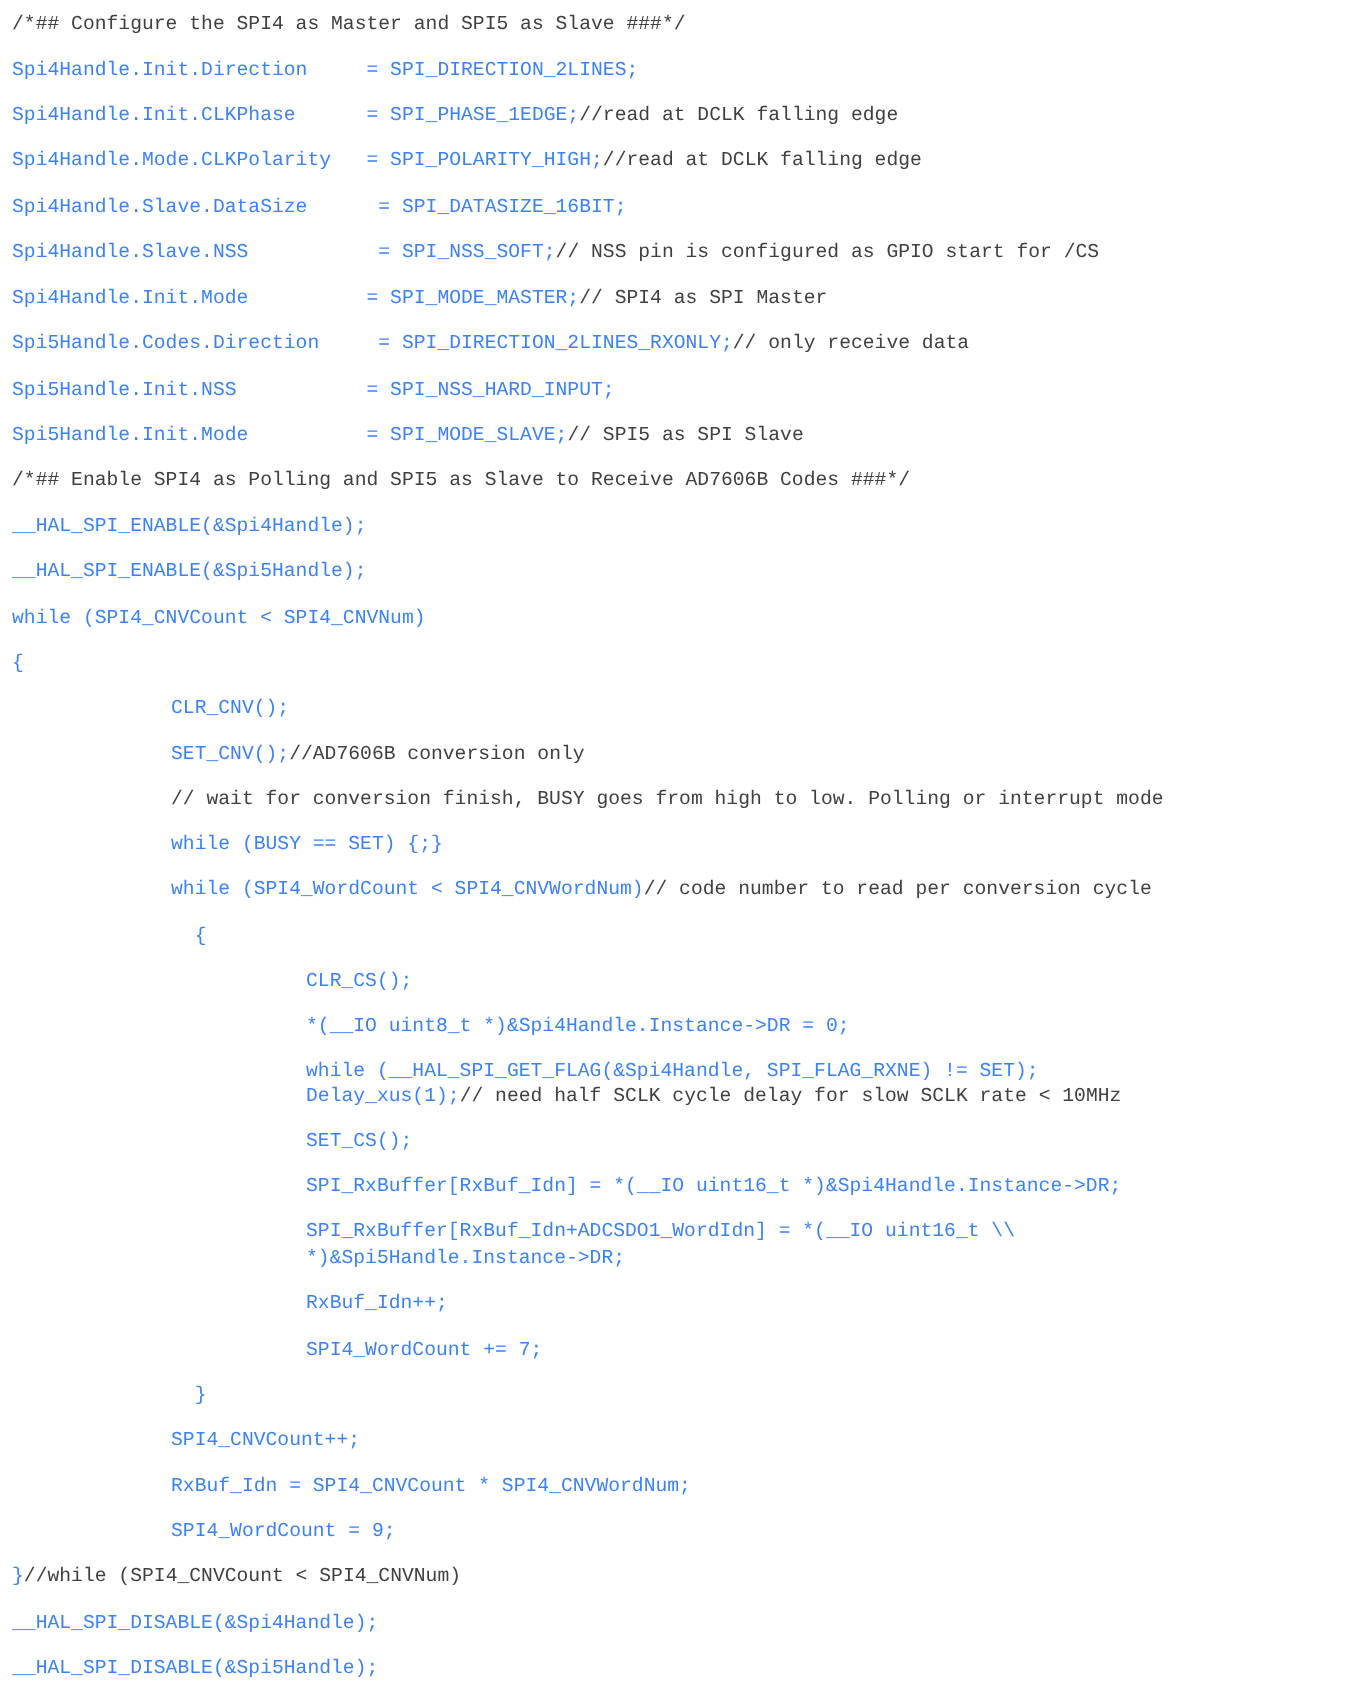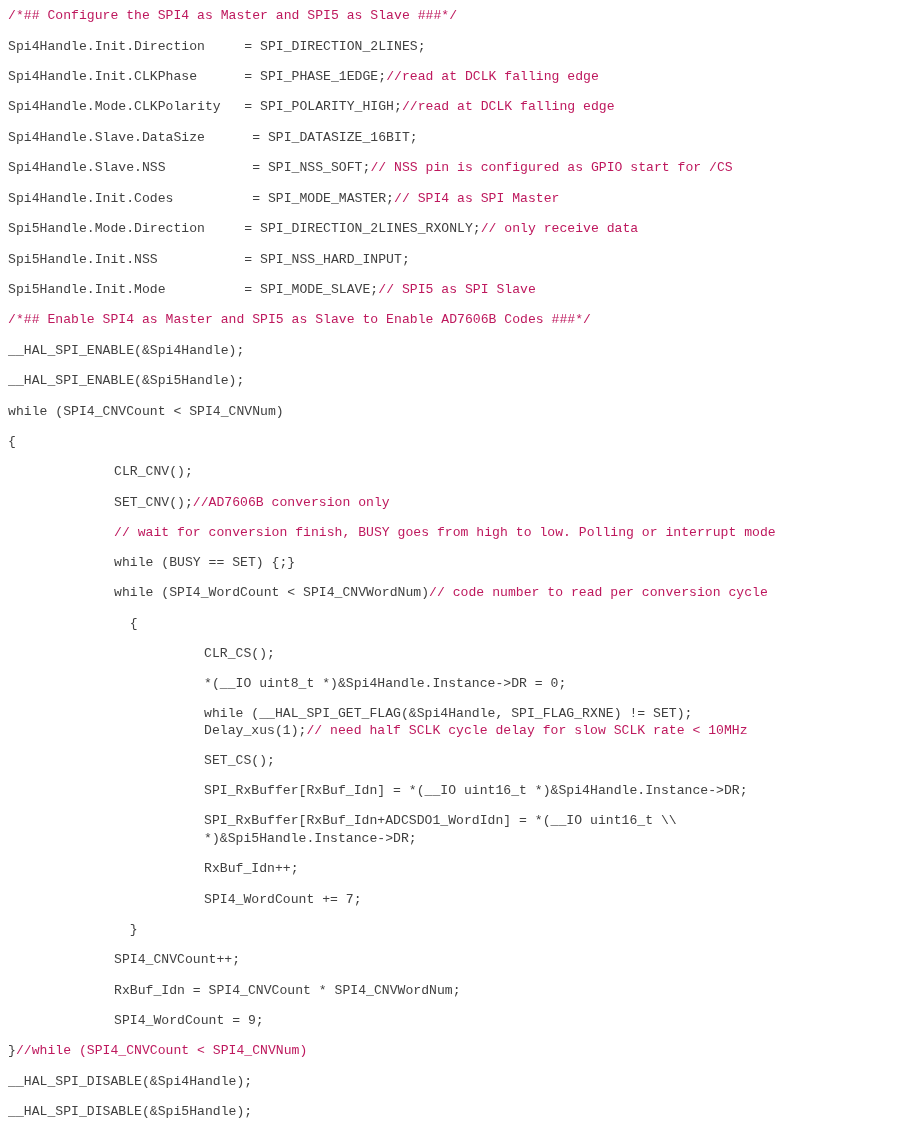--- a/index.html
+++ b/index.html
@@ -26,38 +26,38 @@
     width: 900px;
     font-size: 13.1px;
     line-height: 15px;
     letter-spacing: 0.02px;
     white-space: pre;
     color: #151515;
   }
   .seg {
     white-space: pre;
   }
-  .c-code   { color: #404040; }
-  .c-comment{ color: #be185d; }
+  .c-code   { color: #3b82f6; }
+  .c-comment{ color: #404040; }
 </style>
 </head>
 <body>
 
 <div id="code-listing" style="background: rgb(255, 255, 255);">
     <div class="code-line" style="top: 8px; padding-left: 8px;"><span class="seg c-comment">/*## Configure the SPI4 as Master and SPI5 as Slave ###*/</span></div>
     <div class="code-line" style="top: 39px; padding-left: 8px;"><span class="seg c-code">Spi4Handle.Init.Direction     = SPI_DIRECTION_2LINES;</span></div>
     <div class="code-line" style="top: 69px; padding-left: 8px;"><span class="seg c-code">Spi4Handle.Init.CLKPhase      = SPI_PHASE_1EDGE;</span><span class="seg c-comment">//read at DCLK falling edge</span></div>
     <div class="code-line" style="top: 99px; padding-left: 8px;"><span class="seg c-code">Spi4Handle.Mode.CLKPolarity   = SPI_POLARITY_HIGH;</span><span class="seg c-comment">//read at DCLK falling edge</span></div>
     <div class="code-line" style="top: 130px; padding-left: 8px;"><span class="seg c-code">Spi4Handle.Slave.DataSize      = SPI_DATASIZE_16BIT;</span></div>
     <div class="code-line" style="top: 160px; padding-left: 8px;"><span class="seg c-code">Spi4Handle.Slave.NSS           = SPI_NSS_SOFT;</span><span class="seg c-comment">// NSS pin is configured as GPIO start for /CS</span></div>
-    <div class="code-line" style="top: 191px; padding-left: 8px;"><span class="seg c-code">Spi4Handle.Init.Codes          = SPI_MODE_MASTER;</span><span class="seg c-comment">// SPI4 as SPI Master</span></div>
-    <div class="code-line" style="top: 221px; padding-left: 8px;"><span class="seg c-code">Spi5Handle.Mode.Direction     = SPI_DIRECTION_2LINES_RXONLY;</span><span class="seg c-comment">// only receive data</span></div>
+    <div class="code-line" style="top: 191px; padding-left: 8px;"><span class="seg c-code">Spi4Handle.Init.Mode          = SPI_MODE_MASTER;</span><span class="seg c-comment">// SPI4 as SPI Master</span></div>
+    <div class="code-line" style="top: 221px; padding-left: 8px;"><span class="seg c-code">Spi5Handle.Codes.Direction     = SPI_DIRECTION_2LINES_RXONLY;</span><span class="seg c-comment">// only receive data</span></div>
     <div class="code-line" style="top: 252px; padding-left: 8px;"><span class="seg c-code">Spi5Handle.Init.NSS           = SPI_NSS_HARD_INPUT;</span></div>
     <div class="code-line" style="top: 282px; padding-left: 8px;"><span class="seg c-code">Spi5Handle.Init.Mode          = SPI_MODE_SLAVE;</span><span class="seg c-comment">// SPI5 as SPI Slave</span></div>
-    <div class="code-line" style="top: 312px; padding-left: 8px;"><span class="seg c-comment">/*## Enable SPI4 as Master and SPI5 as Slave to Enable AD7606B Codes ###*/</span></div>
+    <div class="code-line" style="top: 312px; padding-left: 8px;"><span class="seg c-comment">/*## Enable SPI4 as Polling and SPI5 as Slave to Receive AD7606B Codes ###*/</span></div>
     <div class="code-line" style="top: 343px; padding-left: 8px;"><span class="seg c-code">__HAL_SPI_ENABLE(&amp;Spi4Handle);</span></div>
     <div class="code-line" style="top: 373px; padding-left: 8px;"><span class="seg c-code">__HAL_SPI_ENABLE(&amp;Spi5Handle);</span></div>
     <div class="code-line" style="top: 404px; padding-left: 8px;"><span class="seg c-code">while (SPI4_CNVCount &lt; SPI4_CNVNum)</span></div>
     <div class="code-line" style="top: 434px; padding-left: 8px;"><span class="seg c-code">{</span></div>
     <div class="code-line" style="top: 464px; padding-left: 114px;"><span class="seg c-code">CLR_CNV();</span></div>
     <div class="code-line" style="top: 495px; padding-left: 114px;"><span class="seg c-code">SET_CNV();</span><span class="seg c-comment">//AD7606B conversion only</span></div>
     <div class="code-line" style="top: 525px; padding-left: 114px;"><span class="seg c-comment">// wait for conversion finish, BUSY goes from high to low. Polling or interrupt mode</span></div>
     <div class="code-line" style="top: 555px; padding-left: 114px;"><span class="seg c-code">while (BUSY == SET) {;}</span></div>
     <div class="code-line" style="top: 585px; padding-left: 114px;"><span class="seg c-code">while (SPI4_WordCount &lt; SPI4_CNVWordNum)</span><span class="seg c-comment">// code number to read per conversion cycle</span></div>
     <div class="code-line" style="top: 616px; padding-left: 114px;"><span class="seg c-code">  {</span></div>

